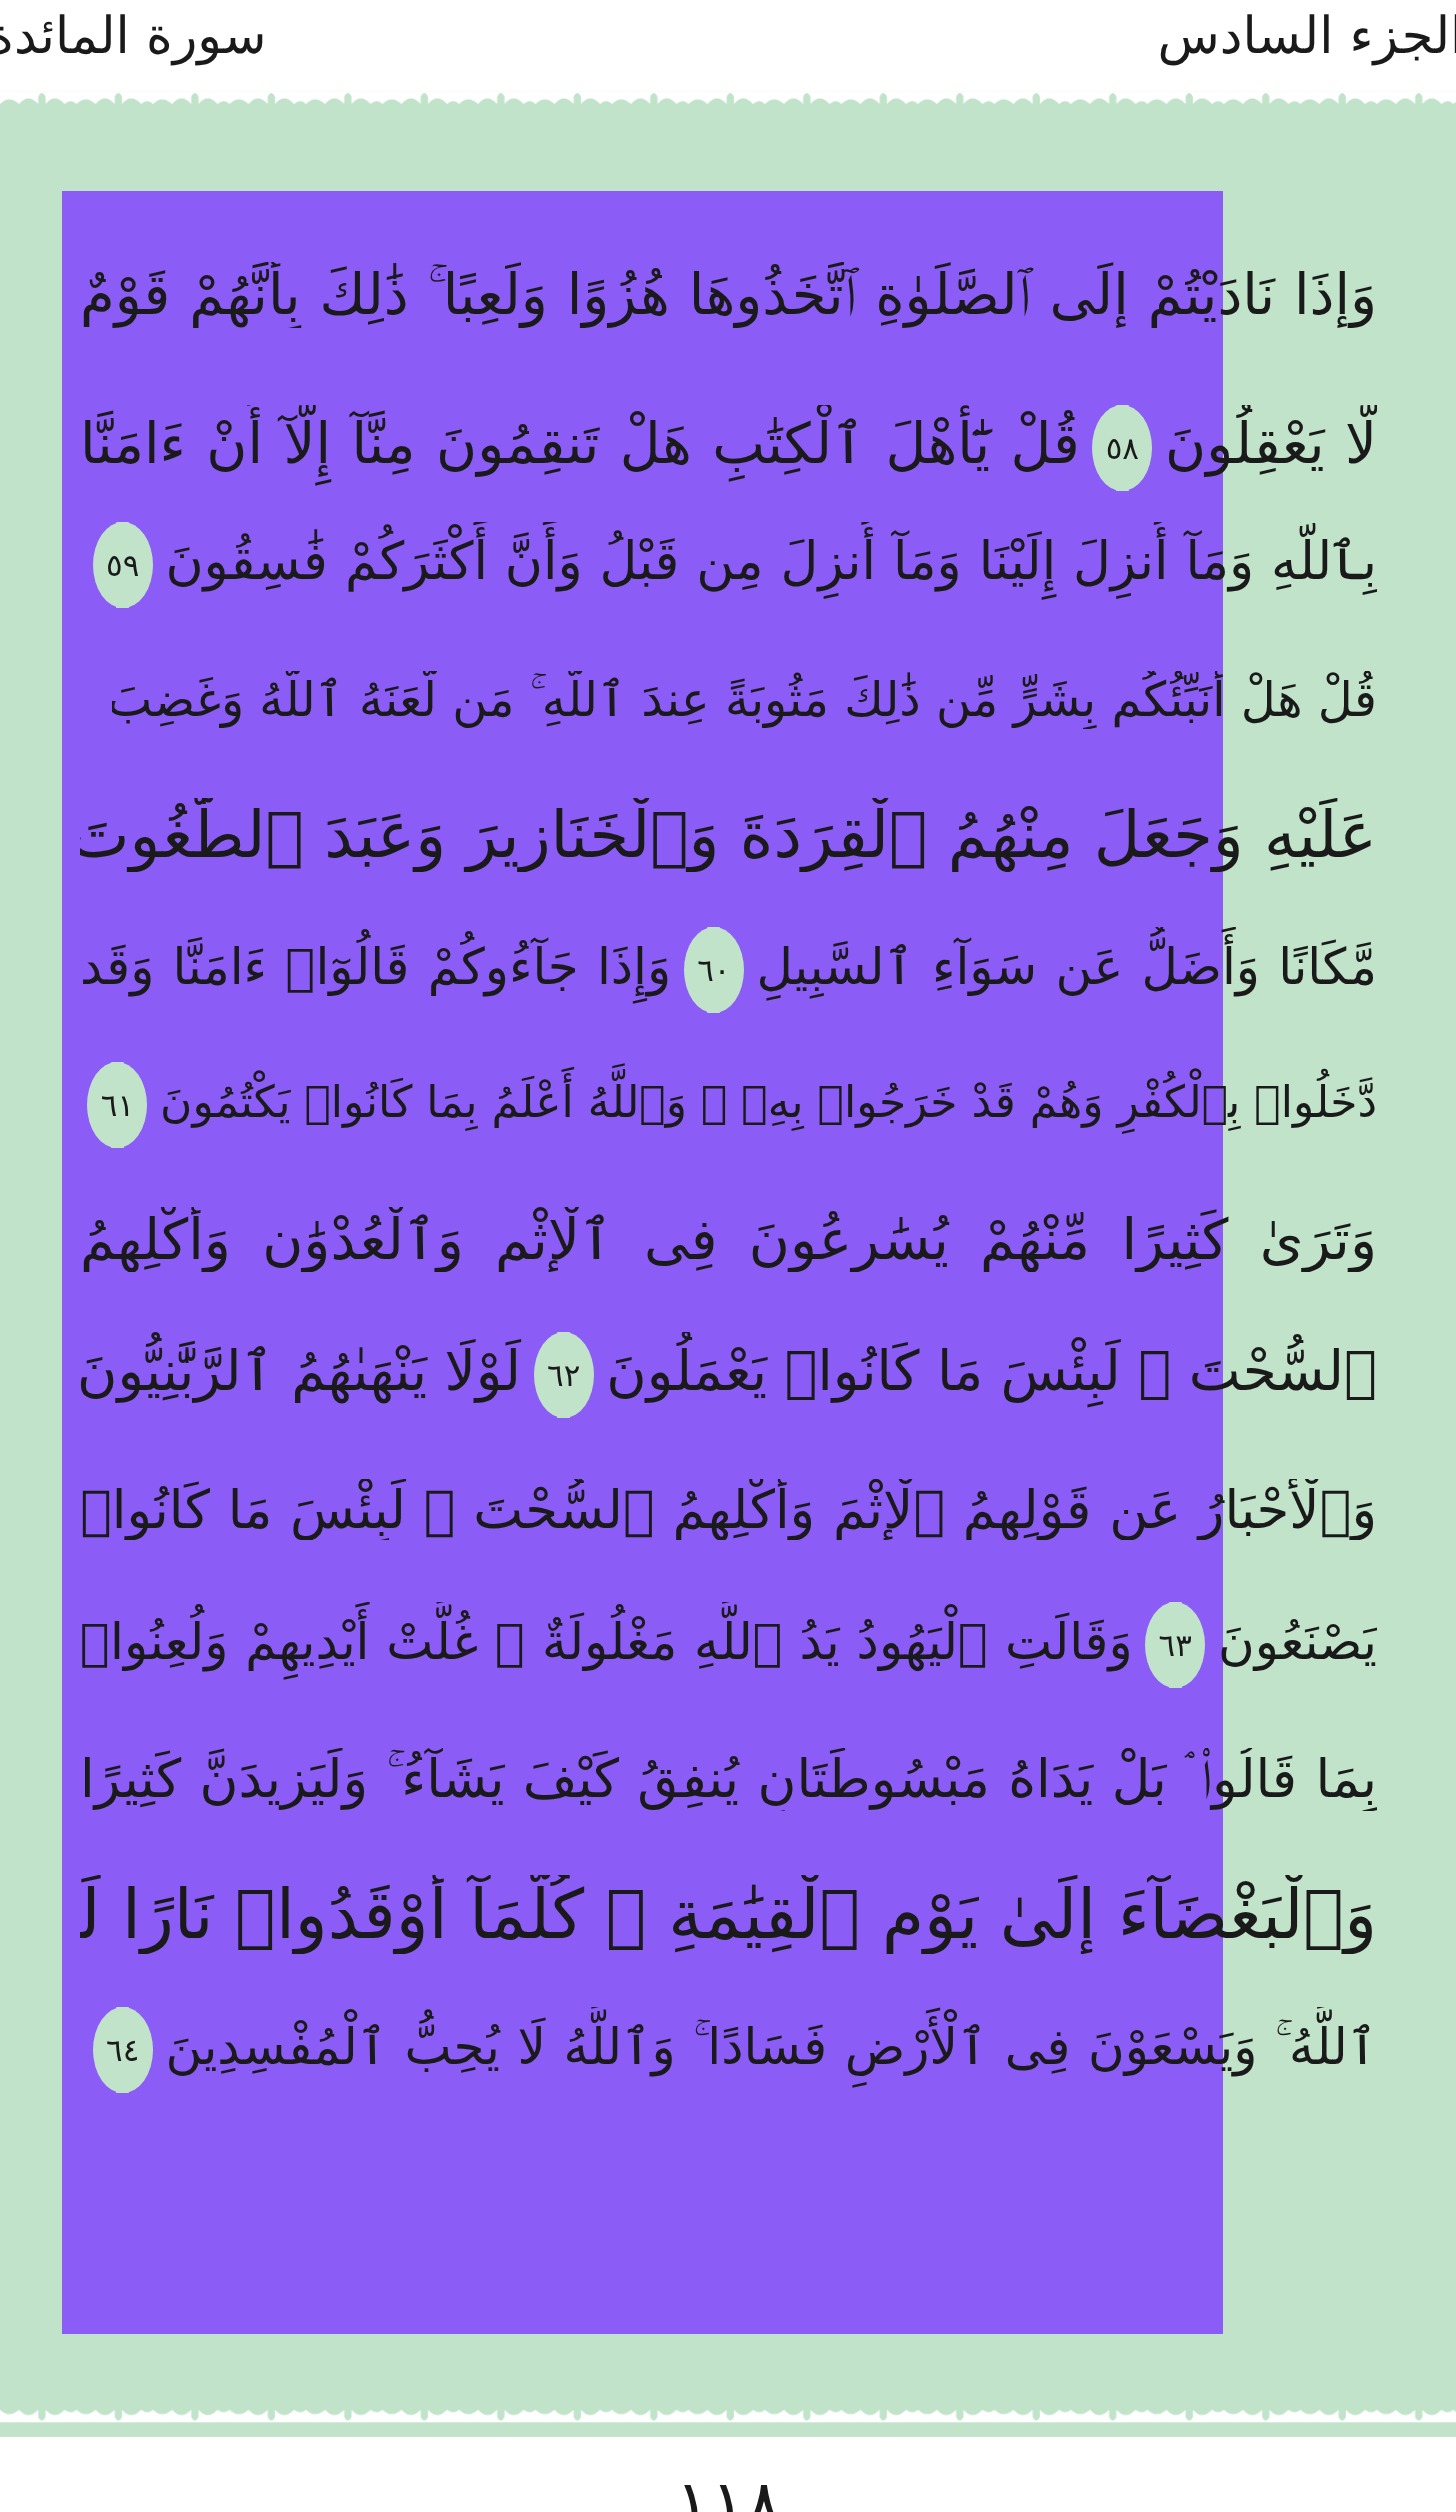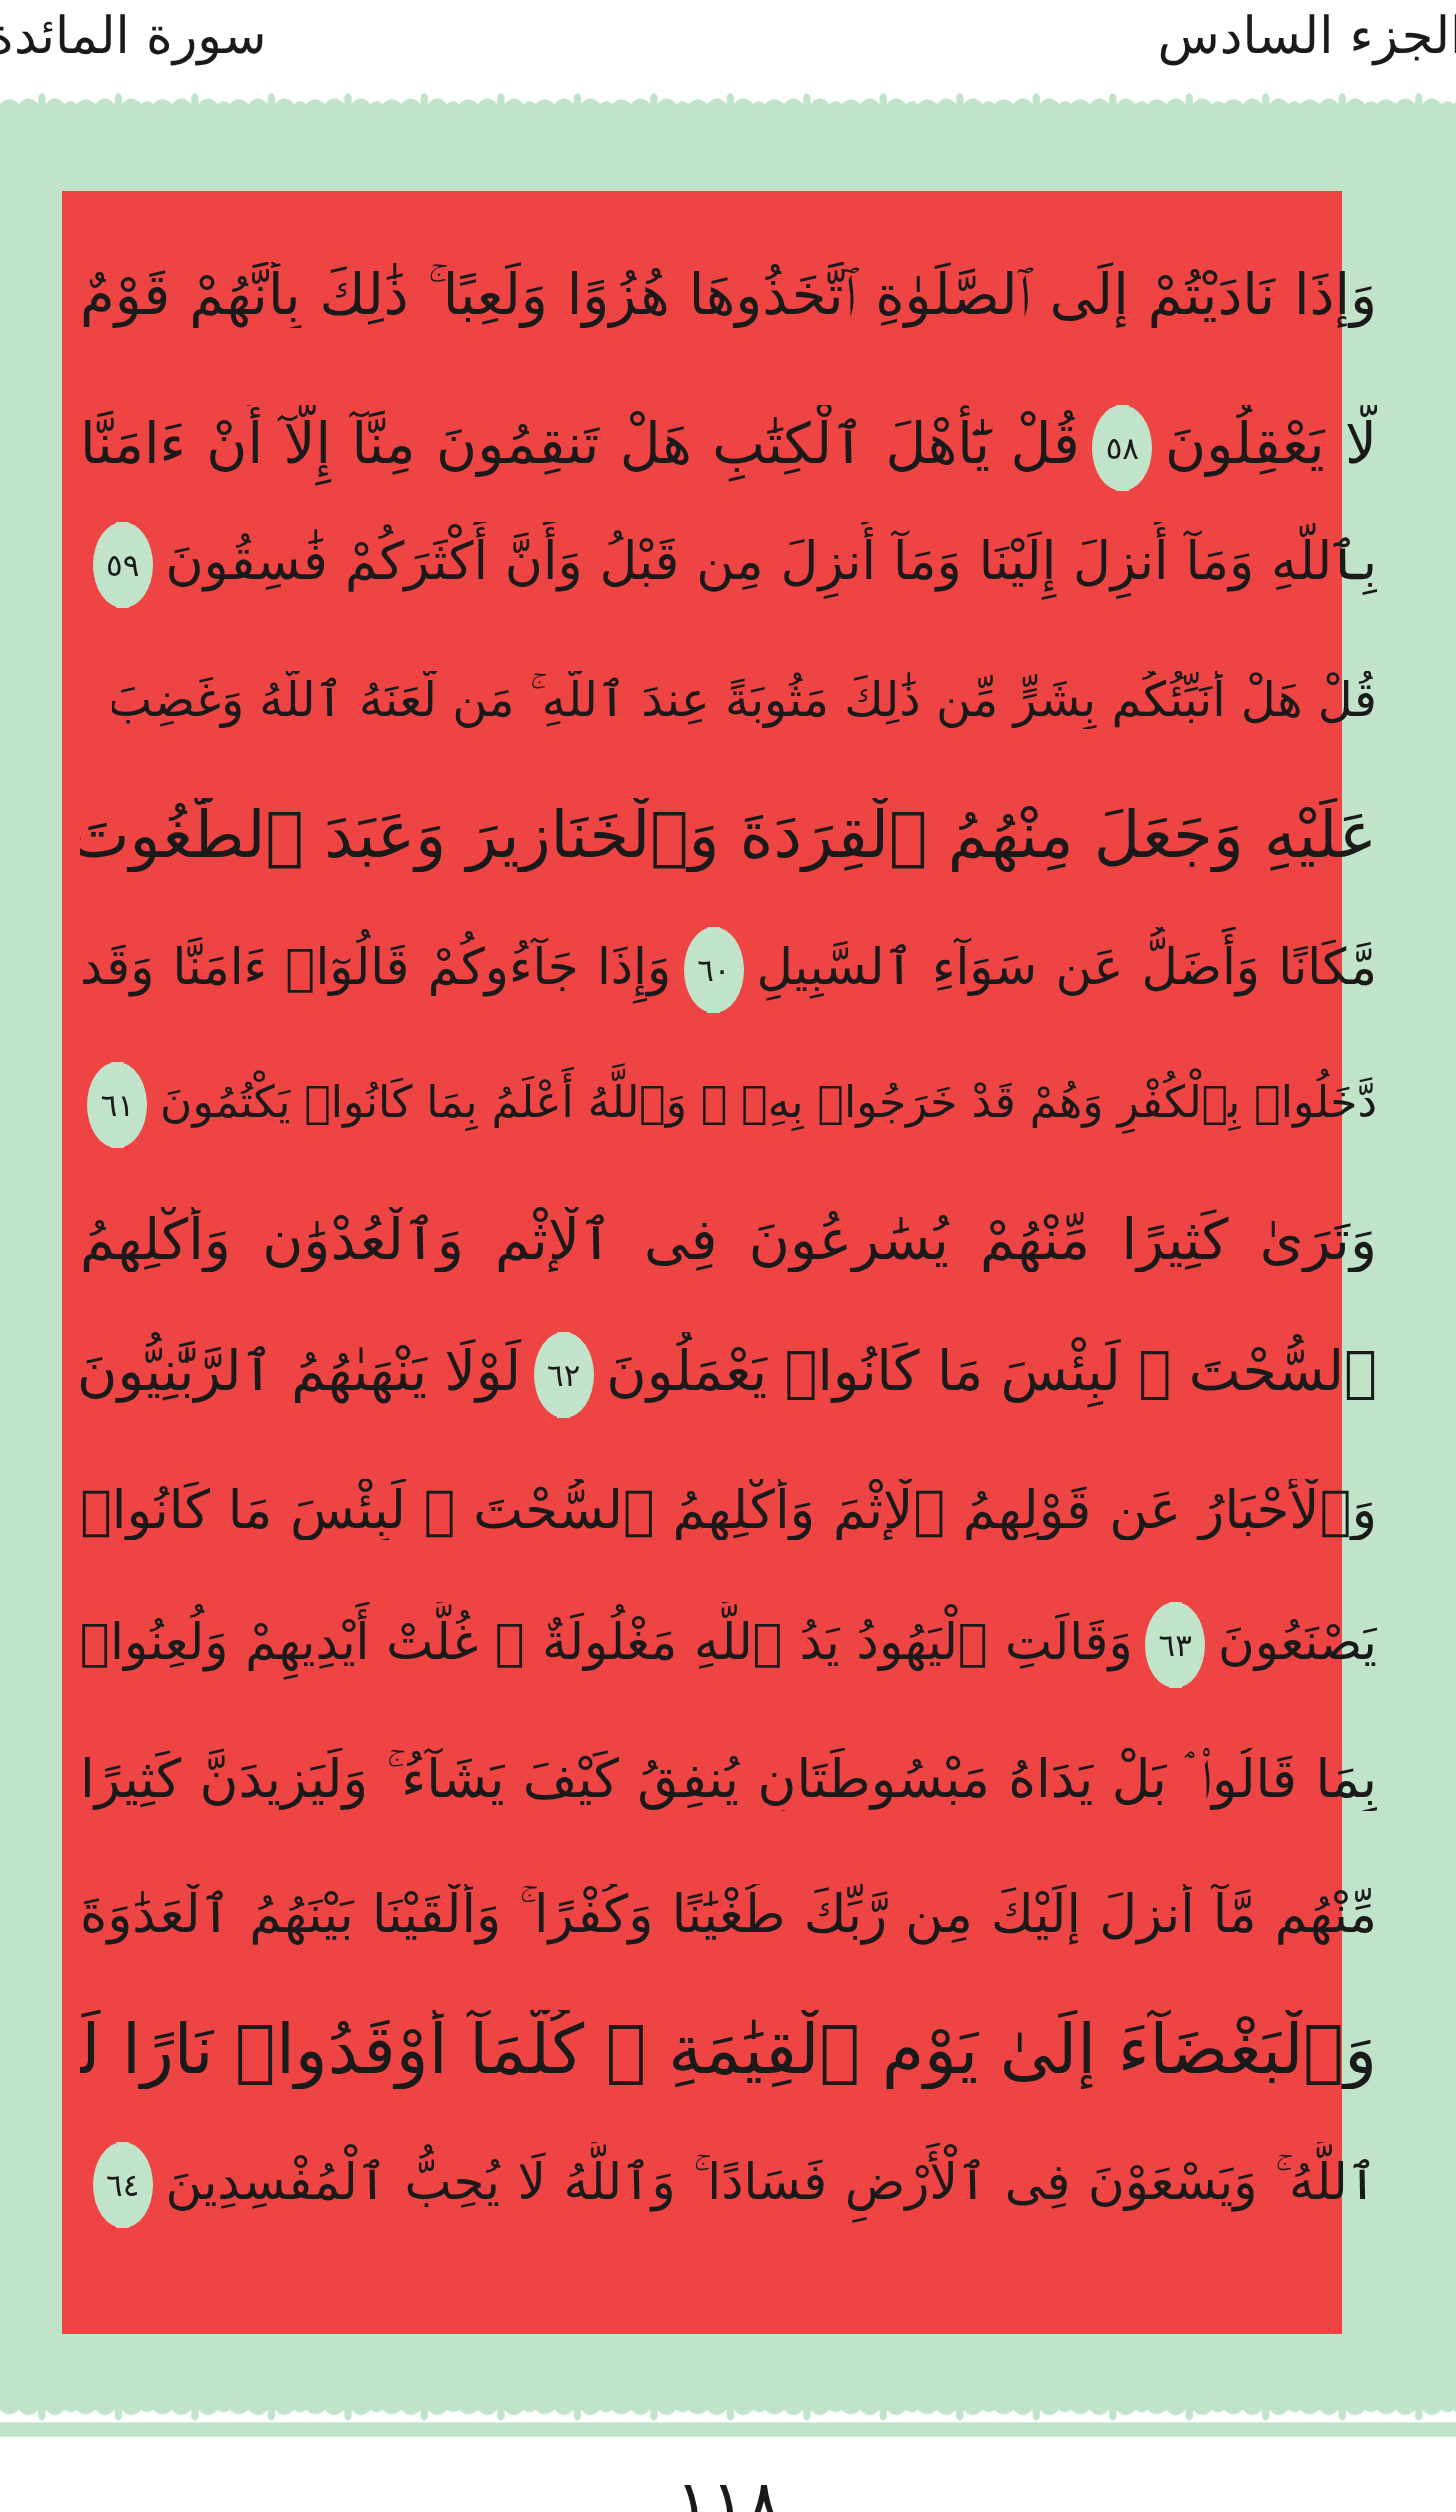--- a/index.html
+++ b/index.html
@@ -5,22 +5,22 @@
   html, body { margin: 0; padding: 0; background: #ffffff; }
   body { width: 1457px; height: 2512px; position: relative; overflow: hidden;
          font-family: "DejaVu Sans", sans-serif; color: #1a1a1a; }
   .page-header { position: absolute; top: 0; left: 0; width: 1457px; height: 87px; }
   .hdr { position: absolute; top: -5.5px; font-family: "DejaVu Serif", serif; font-size: 51px;
          line-height: 82px; white-space: nowrap; direction: rtl; color: #1a1a1a; }
   .hdr-juz { right: -7.3px; }
   .hdr-surah { left: -12.7px; }
   .frame { position: absolute; left: 0; top: 91px; width: 1457px; height: 2346px; }
   .frame svg { position: absolute; left: 0; top: 0; }
-  .panel { position: absolute; left: 62px; top: 191px; width: 1280px; height: 2143px;
-           background: #ef4444; }
+  .panel { position: absolute; left: 62px; top: 191px; width: 1161px; height: 2143px;
+           background: #8b5cf6; }
   .lines { position: absolute; left: 0; top: 36px; width: 1333px; }
   .line { direction: rtl; height: 135px; display: flex; align-items: center;
           justify-content: space-between; padding: 0 18px 0 18px; box-sizing: border-box; }
   .line-text { font-family: "DejaVu Sans", sans-serif; font-size: 56px; white-space: nowrap;
                text-align: justify; text-align-last: justify; flex: 1; direction: rtl;
                color: #1a1a1a; overflow: hidden; }
   .seg { display: inline; }
   .ayah { display: inline-flex; align-items: center; justify-content: center;
           width: 60px; height: 86px; margin: 0 12.7px; border-radius: 50% / 50%;
           background: #c1e3ca; font-family: "DejaVu Sans", sans-serif; font-size: 31px;
@@ -101,23 +101,20 @@
     </div>
 
     <div class="line">
       <span class="line-text" style="font-size: 50px;"><span class="seg">يَصْنَعُونَ</span><span class="ayah">٦٣</span><span class="seg">وَقَالَتِ ٱلْيَهُودُ يَدُ ٱللَّهِ مَغْلُولَةٌ ۚ غُلَّتْ أَيْدِيهِمْ وَلُعِنُوا۟</span></span>
     </div>
 
     <div class="line">
       <span class="line-text" style="font-size: 53px;"><span class="seg">بِمَا قَالُوا۟ ۘ بَلْ يَدَاهُ مَبْسُوطَتَانِ يُنفِقُ كَيْفَ يَشَآءُ ۚ وَلَيَزِيدَنَّ كَثِيرًا</span></span>
     </div>
 
-    <div class="line">
-      <span class="line-text" style="font-size: 52px;"><span class="seg">مِّنْهُم مَّآ أُنزِلَ إِلَيْكَ مِن رَّبِّكَ طُغْيَٰنًا وَكُفْرًا ۚ وَأَلْقَيْنَا بَيْنَهُمُ ٱلْعَدَٰوَةَ</span></span>
-    </div>
 
     <div class="line">
       <span class="line-text" style="font-size: 68px;"><span class="seg">وَٱلْبَغْضَآءَ إِلَىٰ يَوْمِ ٱلْقِيَٰمَةِ ۚ كُلَّمَآ أَوْقَدُوا۟ نَارًا لِّلْحَرْبِ أَطْفَأَهَا</span></span>
     </div>
 
     <div class="line">
       <span class="line-text" style="font-size: 50px;"><span class="seg">ٱللَّهُ ۚ وَيَسْعَوْنَ فِى ٱلْأَرْضِ فَسَادًا ۚ وَٱللَّهُ لَا يُحِبُّ ٱلْمُفْسِدِينَ</span><span class="ayah">٦٤</span></span>
     </div>
 
   </div>

